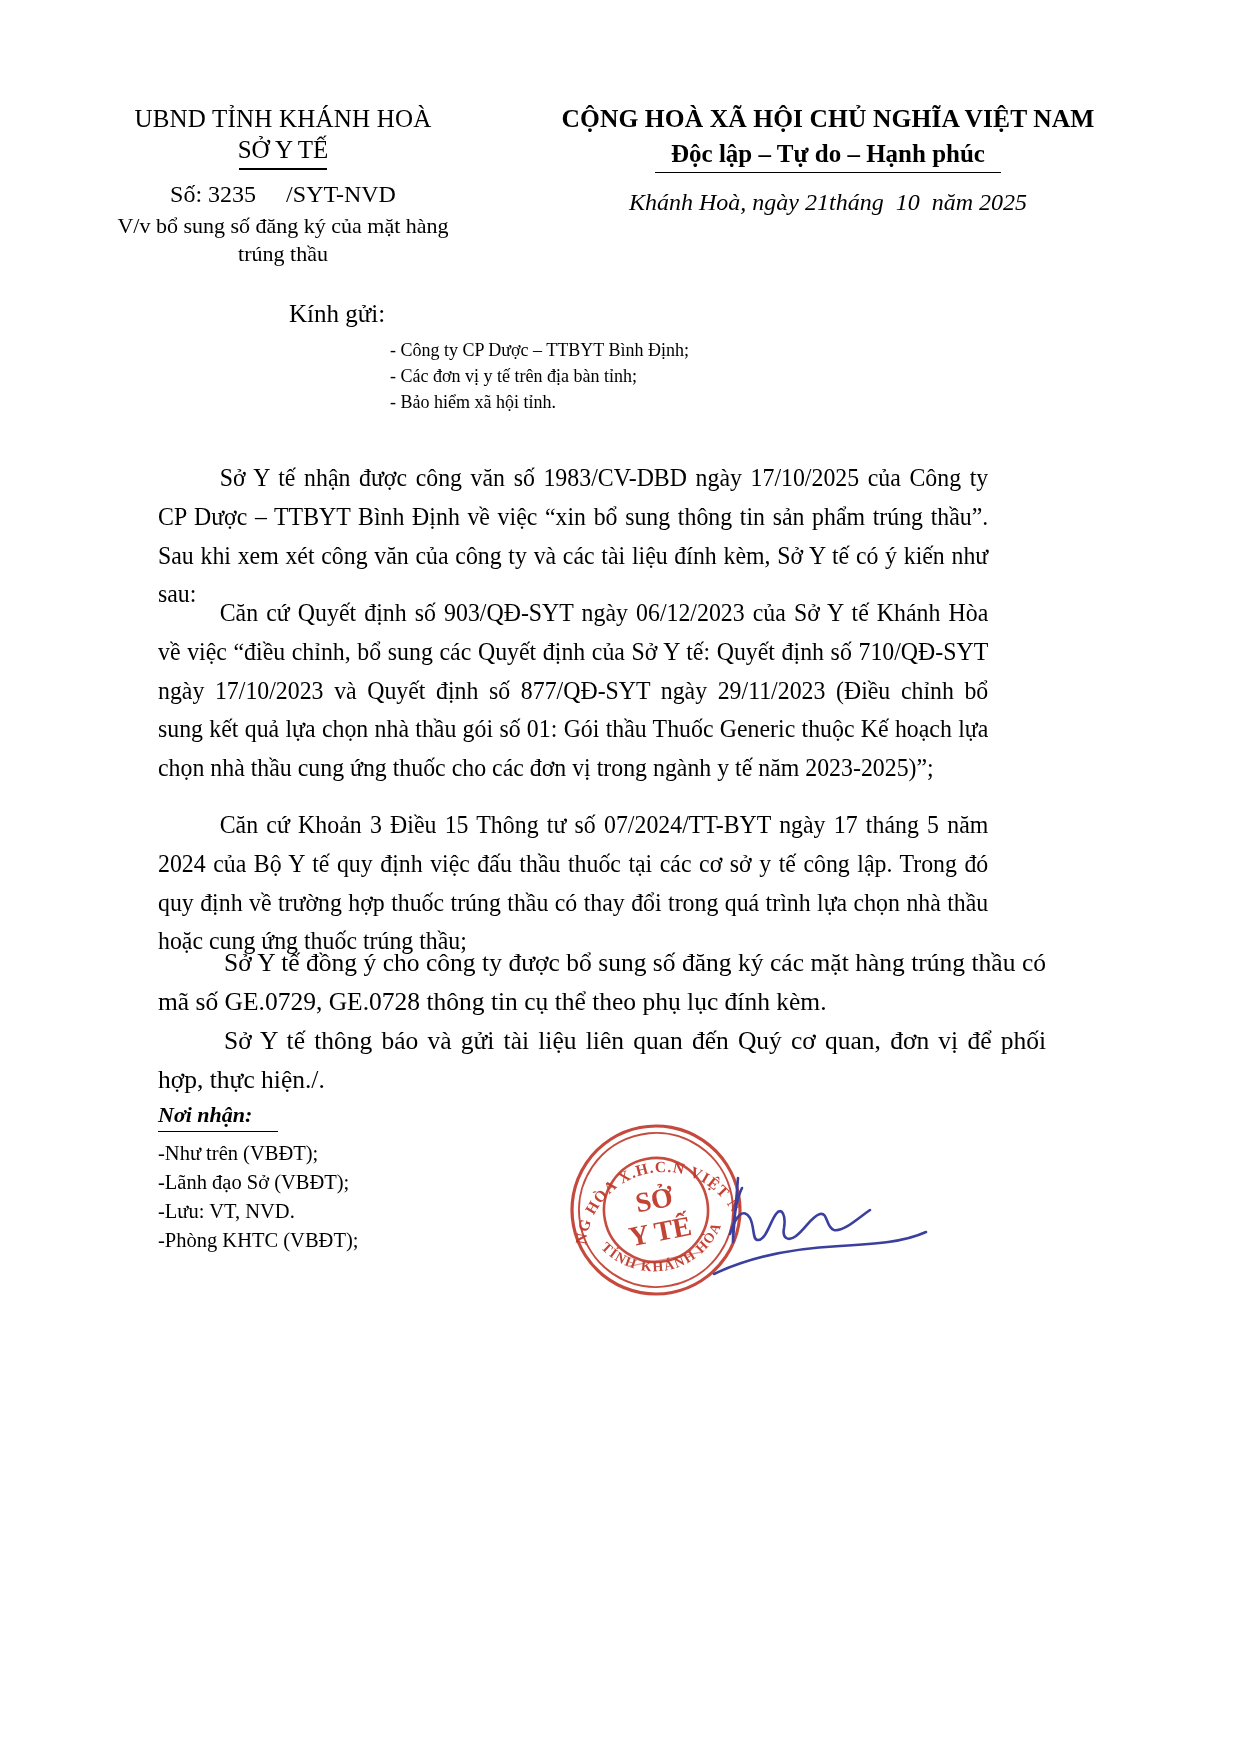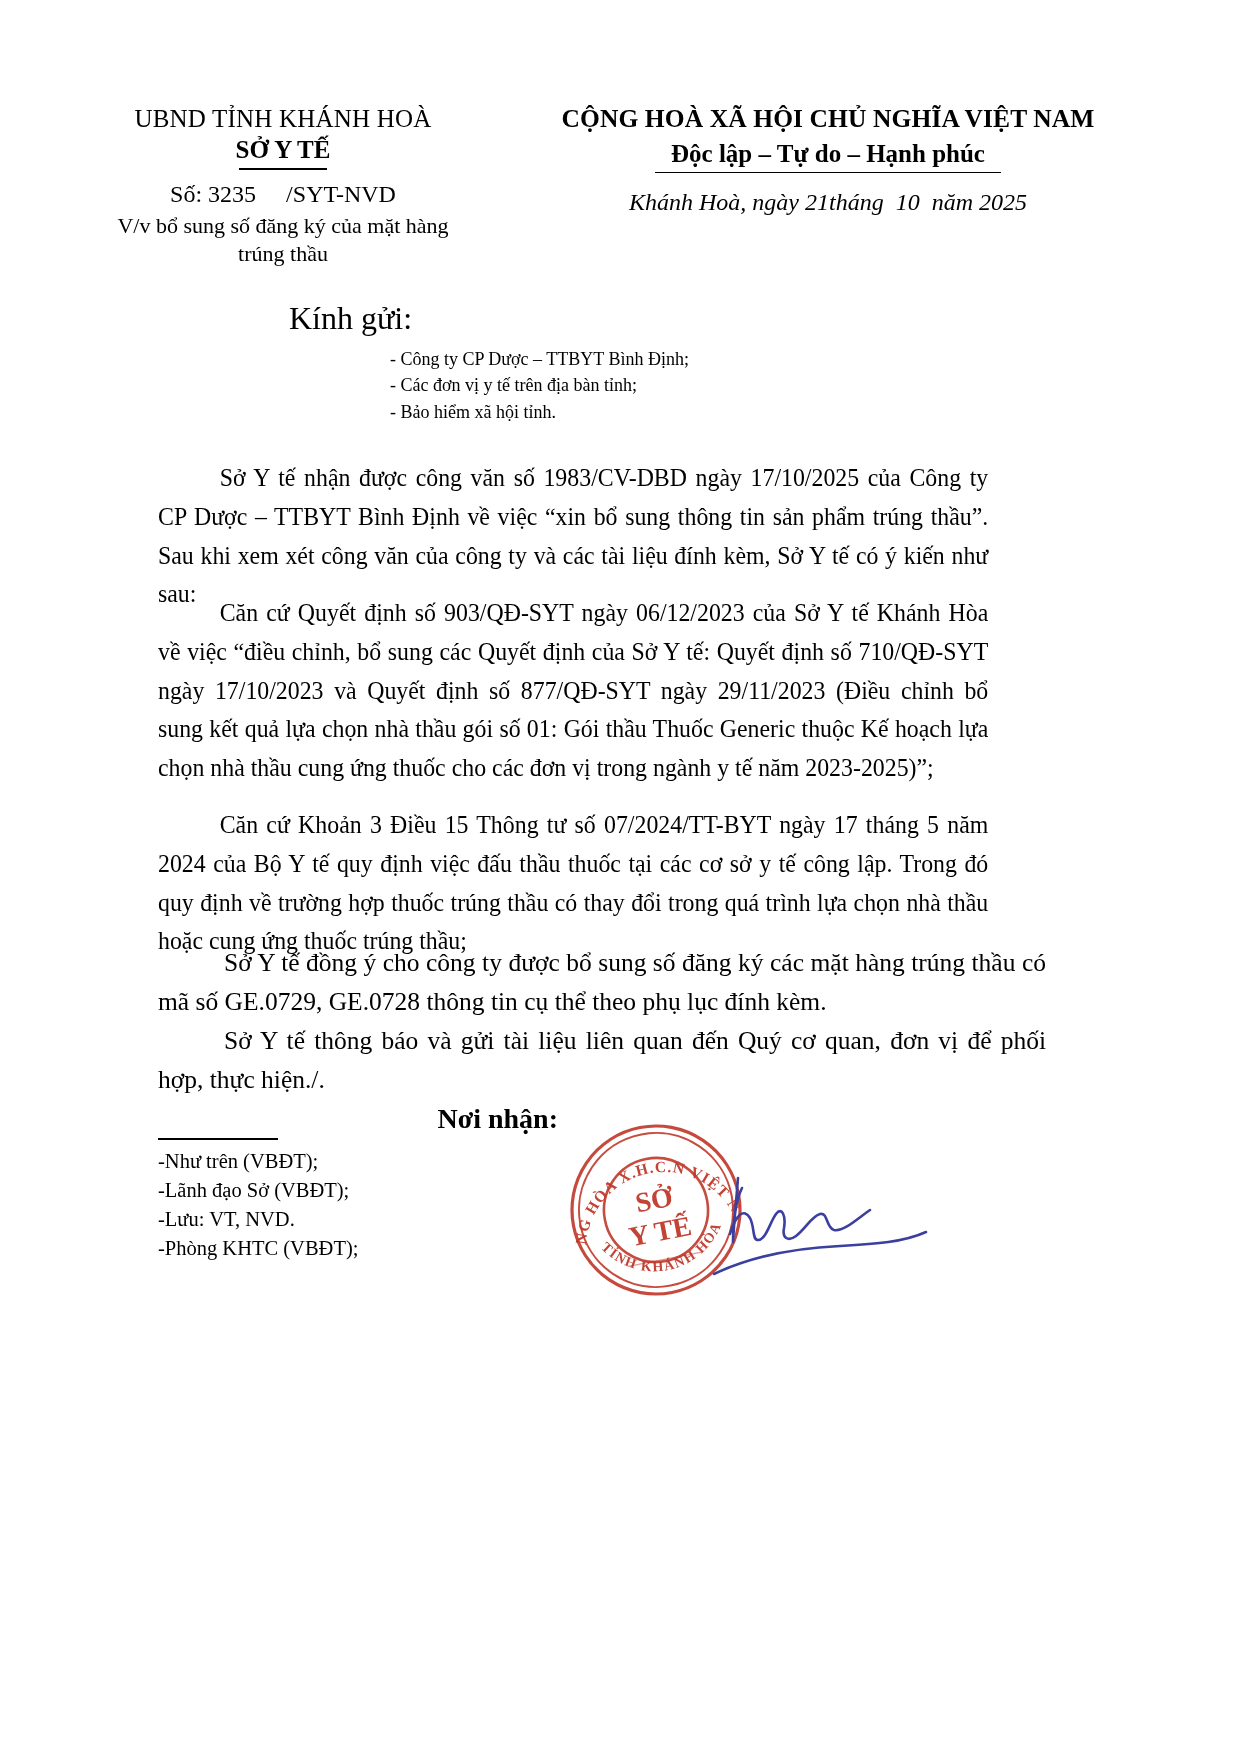--- a/index.html
+++ b/index.html
@@ -39,21 +39,21 @@
     margin-left: 10px;
     text-align: center;
   }
   .org-line {
     font-size: 25px;
     line-height: 1.22;
     letter-spacing: 0.2px;
   }
   .org-dept {
     font-size: 25px;
-    font-weight: bold;
+    font-weight: normal;
     line-height: 1.22;
     display: inline-block;
     position: relative;
   }
   .rule-under-dept {
     display: block;
     width: 88px;
     height: 1.6px;
     background: #000;
     margin: 3px auto 0 auto;
@@ -102,21 +102,21 @@
   }
 
   
   .recipients {
     position: absolute;
     top: 297px;
     left: 289px;
     width: 800px;
   }
   .kinh-gui {
-    font-size: 32px;
+    font-size: 25px;
     line-height: 1.35;
   }
   .recipient-list {
     margin-top: 6px;
     margin-left: 101px;
   }
   .recipient-item {
     font-size: 18px;
     line-height: 1.46;
     white-space: pre;
@@ -143,24 +143,24 @@
   #body-p5 { position: absolute; top: 1022px; left: 158px; width: 888px; }
 
   
   .noi-nhan {
     position: absolute;
     top: 1101px;
     left: 158px;
     width: 400px;
   }
   .noi-nhan-title {
-    font-size: 28px;
-    font-weight: bold;
+    font-size: 22px;
+    font-weight: bold;
+    font-style: italic;
     line-height: 1.3;
-    text-align: right;
   }
   .noi-nhan-rule {
     width: 120px;
     height: 1.2px;
     background: #000;
     margin: 1px 0 7px 0;
   }
   .noi-nhan-item {
     font-size: 20.5px;
     line-height: 1.42;

